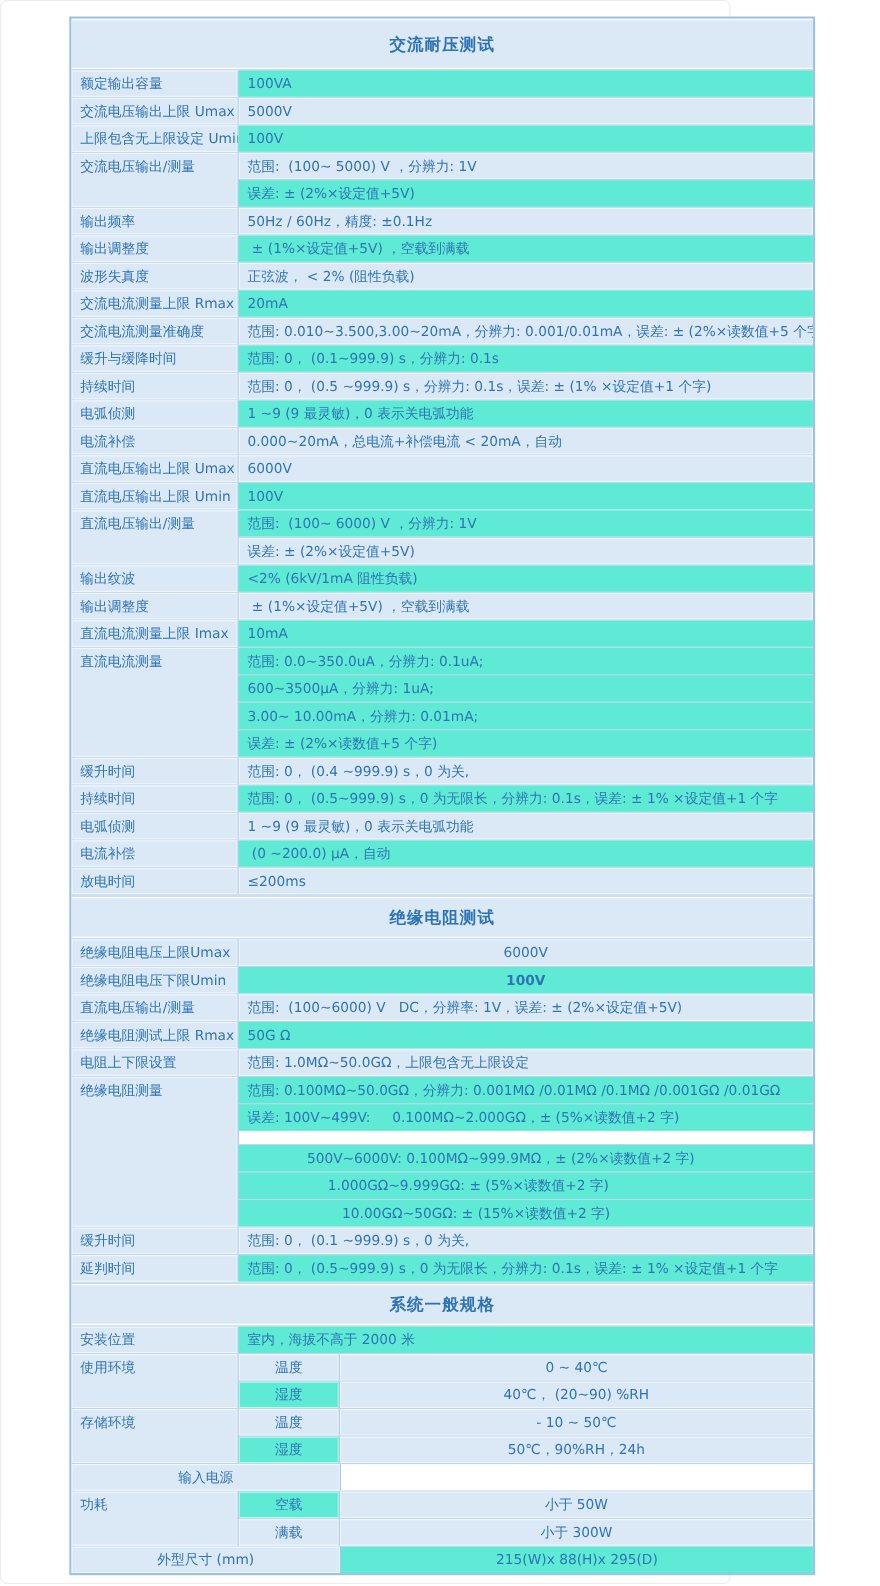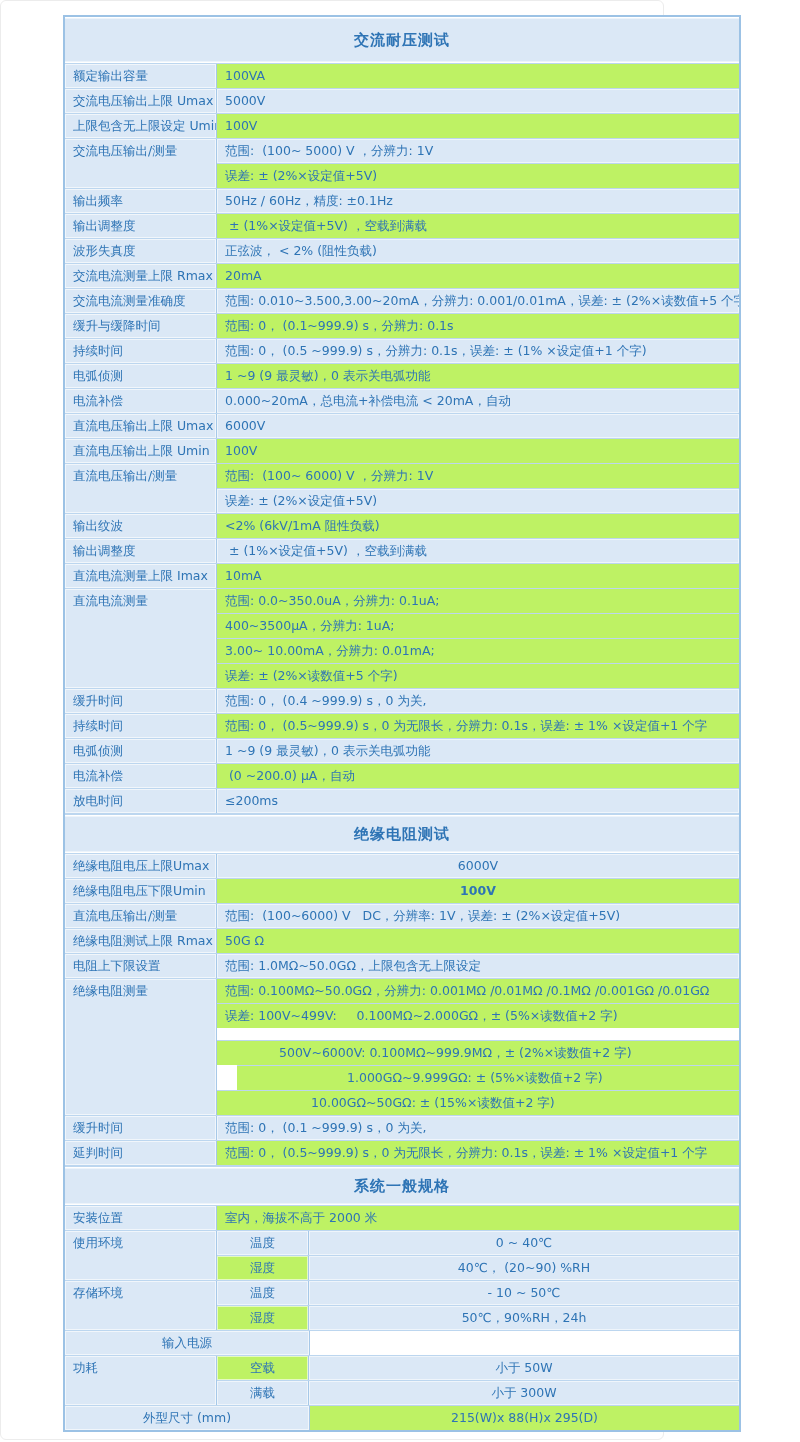--- a/index.html
+++ b/index.html
@@ -17,21 +17,21 @@
   .lbl.span{flex:0 0 245px;width:245px;text-align:center;padding-left:0;display:flex;align-items:center;justify-content:center;}
   .vals{flex:1;display:flex;flex-direction:column;min-width:0;}
   .vals > .vline + .vline, .vals > .sysline + .sysline{border-top:1px solid var(--line);}
   .sysline{display:flex;align-items:stretch;min-width:0;}
   .mid{width:92px;flex:0 0 92px;text-align:center;line-height:24px;font-size:12.5px;color:var(--text);border-right:1px solid var(--vline);box-sizing:border-box;box-shadow:inset 0 0 0 1px rgba(255,255,255,.6);}
   .vline{min-height:24px;line-height:24px;font-size:12.5px;color:var(--text);padding-left:8px;white-space:pre;overflow:hidden;box-sizing:border-box;}
   .vline.grow{flex:1;min-width:0;}
   .vline.center{text-align:center;padding-left:0;}
   .vline.bold{font-weight:bold;}
   .bg-s{background:var(--shade);box-shadow:inset 0 0 0 1px rgba(255,255,255,.55);}
-  .bg-w{background:#bef264;}
+  .bg-w{background:#5eead4;}
 </style>
 </head>
 <body>
 
 <div class="page">
   <div class="spec-table">
       <div class="sec-header first">交流耐压测试</div>
       <div class="trow">
         <div class="lbl">额定输出容量</div>
         <div class="vals">
@@ -145,21 +145,21 @@
       <div class="trow">
         <div class="lbl">直流电流测量上限 Imax</div>
         <div class="vals">
           <div class="vline bg-w">10mA</div>
         </div>
       </div>
       <div class="trow">
         <div class="lbl">直流电流测量</div>
         <div class="vals">
           <div class="vline bg-w">范围: 0.0~350.0uA，分辨力: 0.1uA;</div>
-          <div class="vline bg-w">400~3500μA，分辨力: 1uA;</div>
+          <div class="vline bg-w">600~3500μA，分辨力: 1uA;</div>
           <div class="vline bg-w">3.00~ 10.00mA，分辨力: 0.01mA;</div>
           <div class="vline bg-w">误差: ± (2%×读数值+5 个字)</div>
         </div>
       </div>
       <div class="trow">
         <div class="lbl">缓升时间</div>
         <div class="vals">
           <div class="vline bg-s">范围: 0， (0.4 ~999.9) s，0 为关,</div>
         </div>
       </div>
@@ -217,21 +217,21 @@
         <div class="vals">
           <div class="vline bg-s">范围: 1.0MΩ~50.0GΩ，上限包含无上限设定</div>
         </div>
       </div>
       <div class="trow">
         <div class="lbl">绝缘电阻测量</div>
         <div class="vals">
           <div class="vline bg-w">范围: 0.100MΩ~50.0GΩ，分辨力: 0.001MΩ /0.01MΩ /0.1MΩ /0.001GΩ /0.01GΩ</div>
           <div class="vline bg-w">误差: 100V~499V:     0.100MΩ~2.000GΩ，± (5%×读数值+2 字)</div>
           <div class="vline bg-w" style="padding-left: 62px; margin-top: 12px;">500V~6000V: 0.100MΩ~999.9MΩ，± (2%×读数值+2 字)</div>
-          <div class="vline bg-w" style="padding-left: 110px; margin-left: 20px;">1.000GΩ~9.999GΩ: ± (5%×读数值+2 字)</div>
+          <div class="vline bg-w" style="padding-left: 81px;">1.000GΩ~9.999GΩ: ± (5%×读数值+2 字)</div>
           <div class="vline bg-w" style="padding-left: 94px;">10.00GΩ~50GΩ: ± (15%×读数值+2 字)</div>
         </div>
       </div>
       <div class="trow">
         <div class="lbl">缓升时间</div>
         <div class="vals">
           <div class="vline bg-s">范围: 0， (0.1 ~999.9) s，0 为关,</div>
         </div>
       </div>
       <div class="trow">

